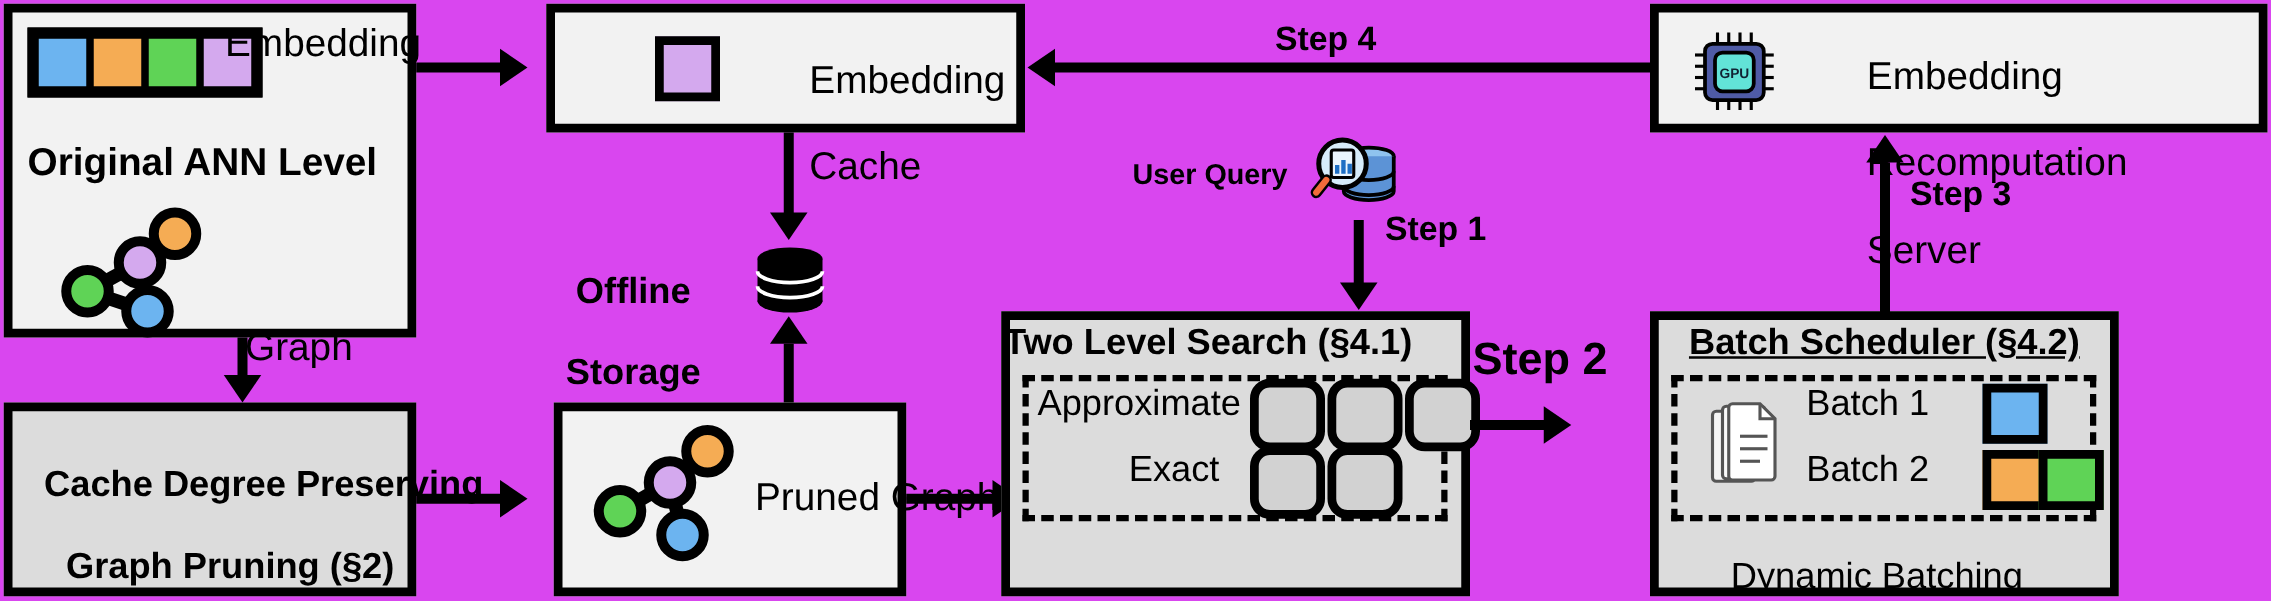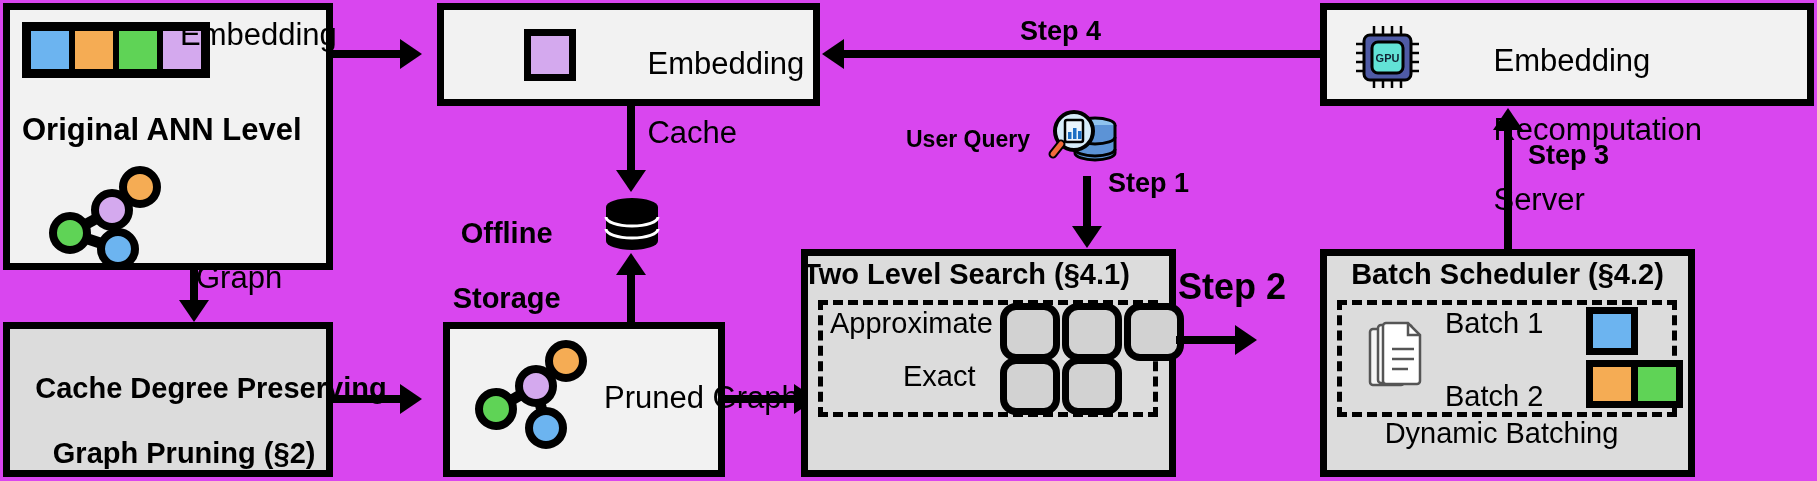--- a/index.html
+++ b/index.html
@@ -173,44 +173,44 @@
     <div class="qslot"></div>
     <div class="qslot"></div>
   </div>
 
 
   <div class="hline" style="left:1176px;top:336px;width:62px;"></div>
   <div class="ahead right" style="left:1235px;top:325px;"></div>
   <div class="lbl bold" style="left:1178px;top:267px;font-size:36px;">Step 2</div>
 
   <div class="box gray" style="left:1320px;top:249px;width:375px;height:228px;"></div>
-  <div class="lbl bold center" style="left:1320px;top:258px;width:375px;font-size:29px;">Batch Scheduler (§4.2)</div>
+  <div class="lbl bold center" style="left:1320px;top:258px;width:375px;font-size:29px;text-decoration:underline;">Batch Scheduler (§4.2)</div>
 
   <div class="dashed" style="left:1337px;top:300px;width:340px;height:117px;"></div>
 
   <div class="svgwrap" style="left:1368px;top:321px;">
     <svg width="60" height="74" viewBox="0 0 60 74">
       <rect x="2" y="8" width="34" height="56" rx="3" fill="#f4f4f4" stroke="#555" stroke-width="2.5"></rect>
       <rect x="10" y="4" width="34" height="58" rx="3" fill="#fafafa" stroke="#555" stroke-width="2.5"></rect>
       <path d="M18 2 h22 l12 12 v46 a3 3 0 0 1 -3 3 h-31 a3 3 0 0 1 -3 -3 V5 a3 3 0 0 1 3 -3 z" fill="#ffffff" stroke="#555" stroke-width="2.5"></path>
       <path d="M40 2 v12 h12" fill="none" stroke="#555" stroke-width="2.5"></path>
       <line x1="24" y1="28" x2="46" y2="28" stroke="#555" stroke-width="2.5"></line>
       <line x1="24" y1="38" x2="46" y2="38" stroke="#555" stroke-width="2.5"></line>
       <line x1="24" y1="48" x2="40" y2="48" stroke="#555" stroke-width="2.5"></line>
     </svg>
   </div>
 
   <div class="lbl" style="left:1445px;top:307px;font-size:29px;">Batch 1</div>
   <div class="swatch" style="left:1586px;top:307px;width:52px;height:48px;background:#6CB4F0;"></div>
 
-  <div class="lbl" style="left:1445px;top:360px;font-size:29px;margin-top:20px;">Batch 2</div>
+  <div class="lbl" style="left:1445px;top:360px;font-size:29px;">Batch 2</div>
   <div class="swatch" style="left:1586px;top:360px;width:52px;height:48px;background:#F5AC54;"></div>
   <div class="swatch" style="left:1631px;top:360px;width:52px;height:48px;background:#5FD356;"></div>
 
-  <div class="lbl center" style="left:1320px;top:417px;width:363px;font-size:29px;">Dynamic Batching</div>
+  <div class="lbl center" style="left:1320px;top:445px;width:363px;font-size:29px;">Dynamic Batching</div>
 
   <div class="vline" style="left:1504px;top:130px;height:122px;"></div>
   <div class="ahead up" style="left:1493px;top:108px;"></div>
   <div class="lbl bold" style="left:1528px;top:140px;font-size:27px;text-align:right;">Step 3</div>
 
   <div class="box" style="left:1320px;top:3px;width:494px;height:103px;"></div>
 
   <div class="svgwrap" style="left:1352px;top:24px;">
     <svg width="72" height="66" viewBox="0 0 72 66">
       <g stroke="#000" stroke-width="2.5">

